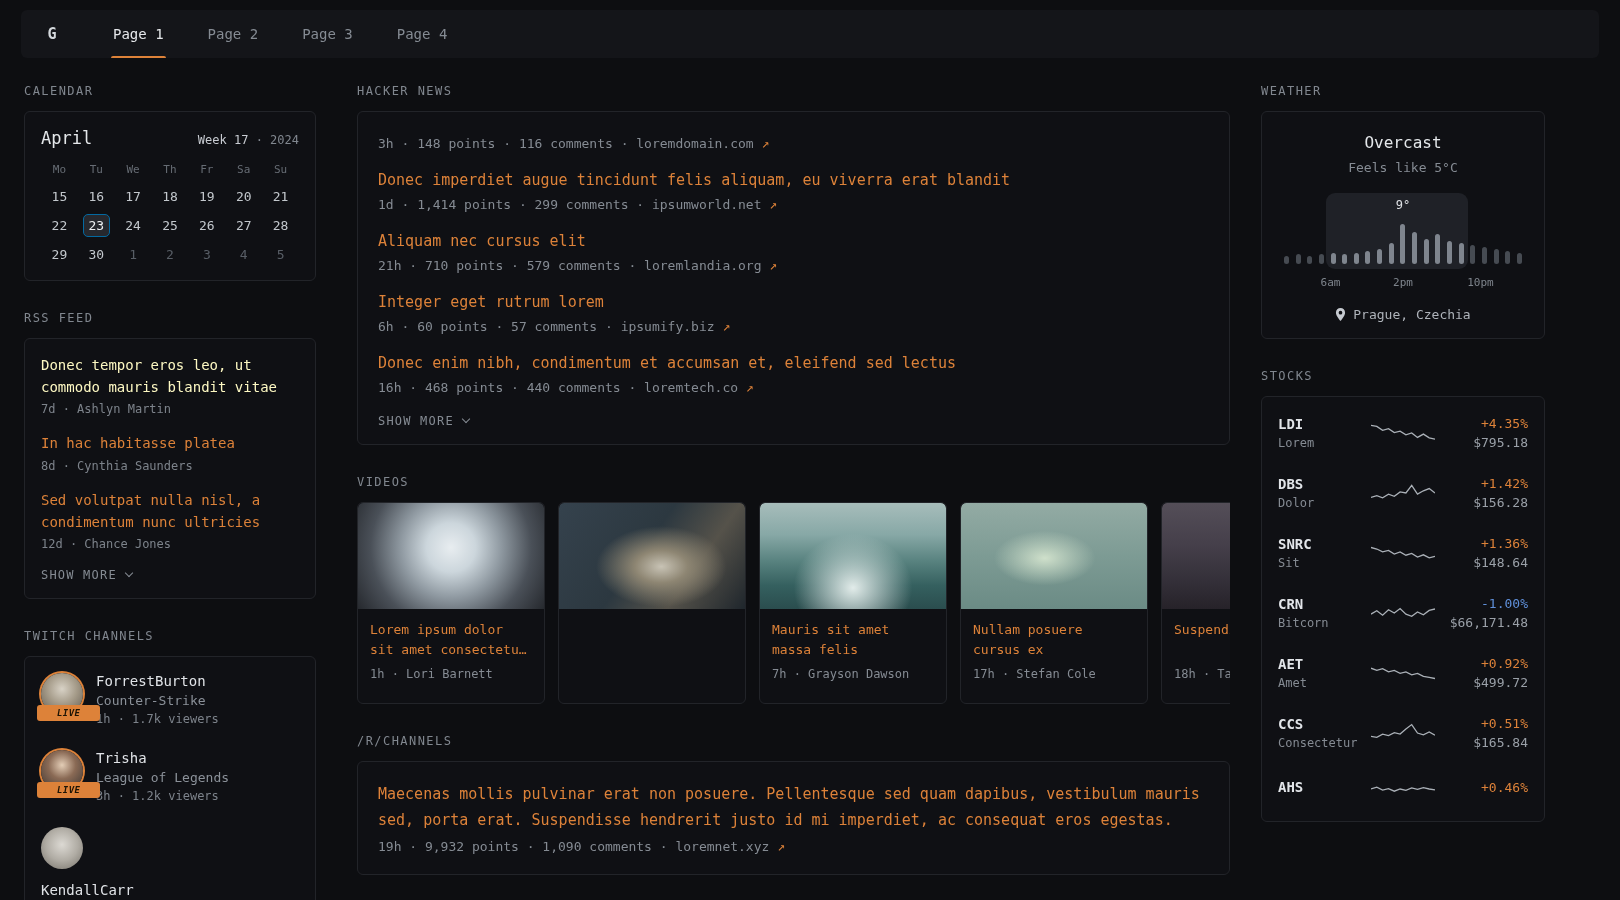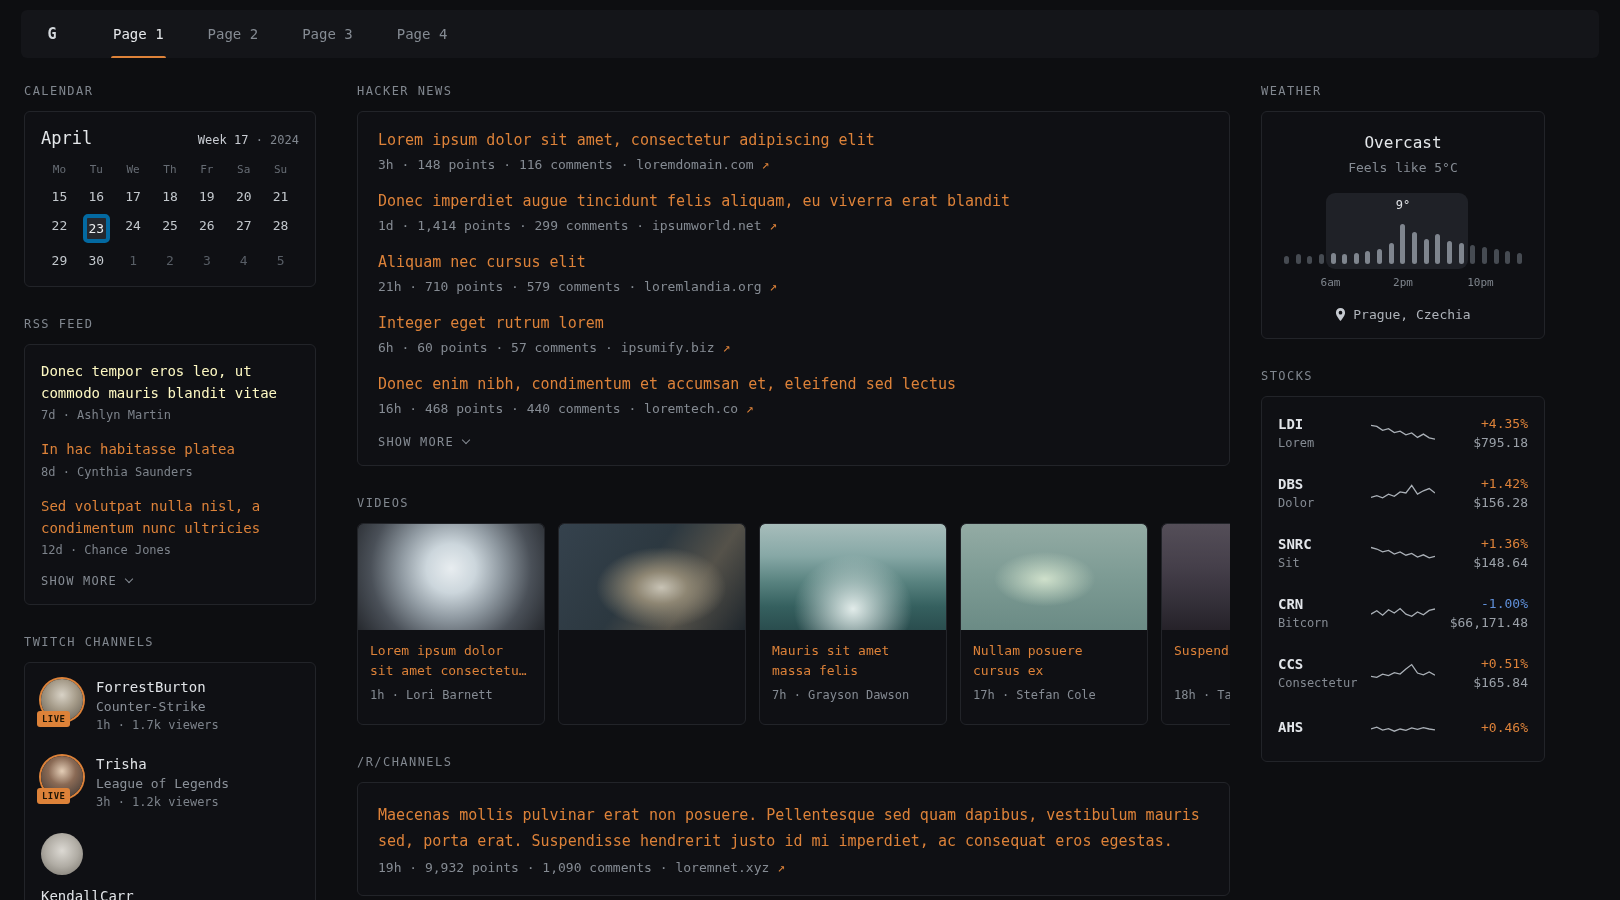--- a/index.html
+++ b/index.html
@@ -52,21 +52,21 @@
   .cal-head{ display:flex; justify-content:space-between; align-items:baseline; margin-bottom:15px; }
   .cal-month{ font-size:17px; color:#e4e7ea; }
   .cal-week{ font-size:12px; color:#c8ccd2; }
   .cal-week .dim{ color:#81878f; }
   .cal-grid{ display:grid; grid-template-columns:repeat(7,1fr); text-align:center; }
   .cal-dows{ margin-bottom:9px; }
   .cal-dow{ font-size:11px; color:#666c74; }
   .cal-days{ row-gap:6px; }
   .cal-cell{ }
   .cal-day{ display:inline-block; min-width:27px; padding:4px 0; font-size:13px; color:#c3c8cd; border-radius:5px; }
-  .cal-day.selected{ background:#26282e; border:4px solid #0369a1; color:#eef0f2; padding:3px 0; }
+  .cal-day.selected{ background:#26282e; border:1px solid #0369a1; color:#eef0f2; padding:3px 0; }
   .cal-day.dim{ color:#585e66; }
 
   
   .rss-card{ padding:16px; }
   .rss-item{ margin-bottom:17px; }
   .rss-title{ font-size:14px; line-height:1.55; color:var(--accent); cursor:pointer; }
   .rss-title.visited{ color:#fef9c3; }
   .rss-meta{ font-size:12px; color:var(--muted2); margin-top:4px; }
   .show-more{
     display:flex; align-items:center; gap:9px; color:#858b93; font-size:12px;
@@ -82,21 +82,21 @@
   .tw-row{ display:flex; gap:13px; margin-bottom:24px; align-items:flex-start; cursor:pointer; }
   .tw-row:last-child{ margin-bottom:6px;flex-direction:column; }
   .tw-avatar-wrap{ position:relative; width:42px; height:42px; flex:0 0 42px; }
   .tw-avatar{ width:42px; height:42px; border-radius:50%; }
   .tw-avatar.ring{ box-shadow:0 0 0 2px var(--accent); }
   .avatar-1{ background:radial-gradient(circle at 50% 38%, #d8d2c6 0%, #a49a88 45%, #5c564c 100%); }
   .avatar-2{ background:radial-gradient(circle at 50% 36%, #e3cdb6 0%, #8a6a55 40%, #33302f 100%); }
   .avatar-3{ background:radial-gradient(circle at 50% 42%, #dcd9d3 0%, #b0aca4 50%, #726e66 100%); }
   .live-badge{
     position:absolute; left:-4px; bottom:-6px; background:var(--accent); color:#1c1405;
-    font-size:9px; font-weight:bold; letter-spacing:0.05em; padding:3px 5px; border-radius:3px;
+    font-size:9px; font-weight:bold; letter-spacing:0.05em; padding:3px 20px; border-radius:3px;font-style:italic;
   }
   .tw-name{ font-size:14px; color:#e0e3e7; }
   .tw-game{ font-size:13px; color:#8b9199; margin-top:4px; }
   .tw-meta{ font-size:12px; color:var(--muted2); margin-top:4px; }
 
   
   .hn-card{ padding:18px 20px 16px; }
   .hn-item{ margin-bottom:19px; }
   .hn-title{ color:var(--accent); font-size:15px; line-height:1.4; cursor:pointer; }
   .hn-meta{ margin-top:6px; color:var(--muted); font-size:13px; }
@@ -360,21 +360,20 @@
   </div>
 
   <div class="col-mid">
 
     <section class="widget">
       <div class="wtitle">HACKER NEWS</div>
       <div class="card hn-card">
         <div>
 
             <div class="hn-item">
-              <div class="hn-title">Lorem ipsum dolor sit amet, consectetur adipiscing elit</div>
               <div class="hn-meta">
                 <span>3h · 148 points · 116 comments ·</span>
                 <span class="hn-source"><span>loremdomain.com</span> <span class="ext">↗</span></span>
               </div>
             </div>
 
             <div class="hn-item">
               <div class="hn-title">Donec imperdiet augue tincidunt felis aliquam, eu viverra erat blandit</div>
               <div class="hn-meta">
                 <span>1d · 1,414 points · 299 comments ·</span>
@@ -578,20 +577,33 @@
             </div>
             <svg class="spark" viewBox="0 0 64 26">
               <polyline fill="none" stroke="#aab0b7" stroke-width="1.3" points="0.0,14.1 5.8,10.8 11.6,15.2 17.5,9.7 23.3,13.0 29.1,8.6 34.9,14.1 40.7,16.3 46.5,11.9 52.4,14.8 58.2,10.4 64.0,9.0"></polyline>
             </svg>
             <div class="stock-num">
               <div class="stock-change down">-1.00%</div>
               <div class="stock-price">$66,171.48</div>
             </div>
           </div>
 
+          <div class="stock-row">
+            <div class="stock-id">
+              <div class="stock-symbol">AET</div>
+              <div class="stock-name">Amet</div>
+            </div>
+            <svg class="spark" viewBox="0 0 64 26">
+              <polyline fill="none" stroke="#aab0b7" stroke-width="1.3" points="0.0,8.2 5.8,10.4 11.6,8.6 17.5,11.9 23.3,10.4 29.1,13.4 34.9,11.9 40.7,14.8 46.5,13.4 52.4,16.3 58.2,17.4 64.0,18.5"></polyline>
+            </svg>
+            <div class="stock-num">
+              <div class="stock-change">+0.92%</div>
+              <div class="stock-price">$499.72</div>
+            </div>
+          </div>
 
           <div class="stock-row">
             <div class="stock-id">
               <div class="stock-symbol">CCS</div>
               <div class="stock-name">Consectetur</div>
             </div>
             <svg class="spark" viewBox="0 0 64 26">
               <polyline fill="none" stroke="#aab0b7" stroke-width="1.3" points="0.0,16.3 5.8,17.4 11.6,14.1 17.5,15.6 23.3,12.6 29.1,14.1 34.9,9.0 40.7,4.6 46.5,13.0 52.4,14.8 58.2,11.9 64.0,15.2"></polyline>
             </svg>
             <div class="stock-num">

